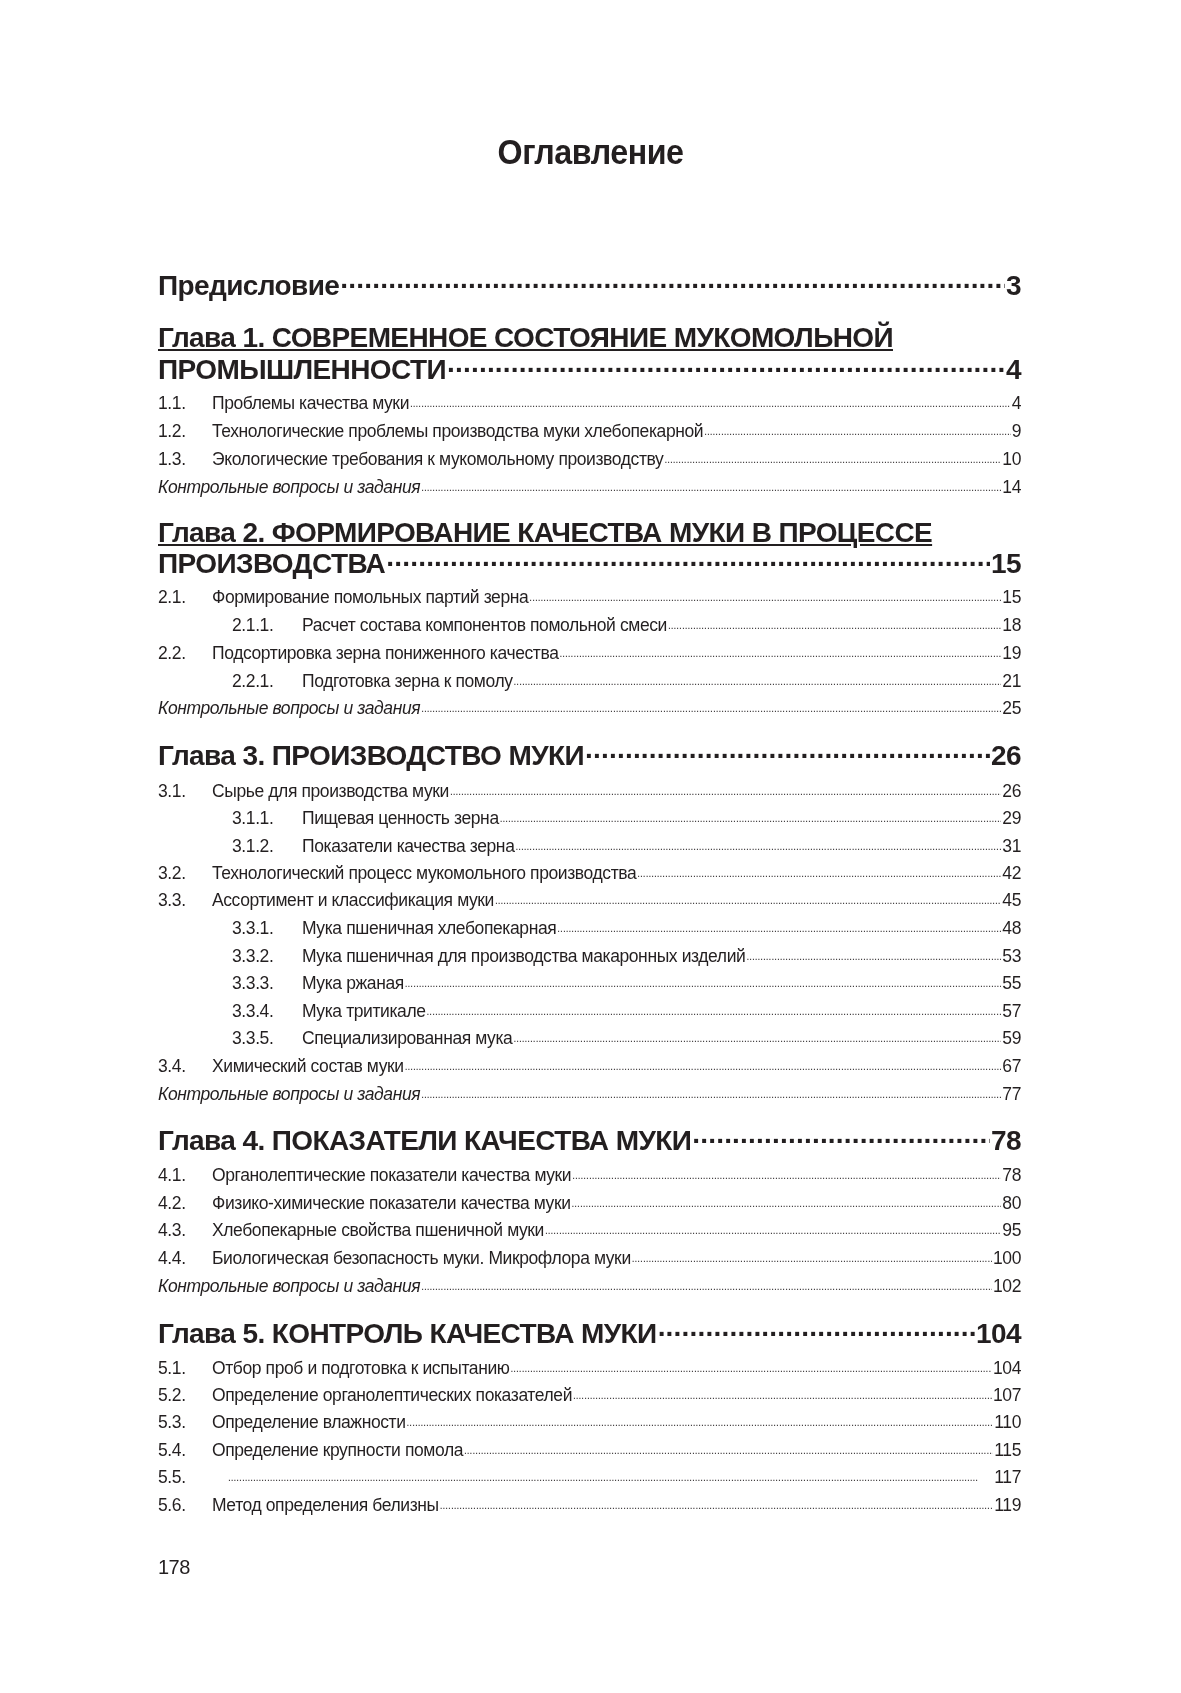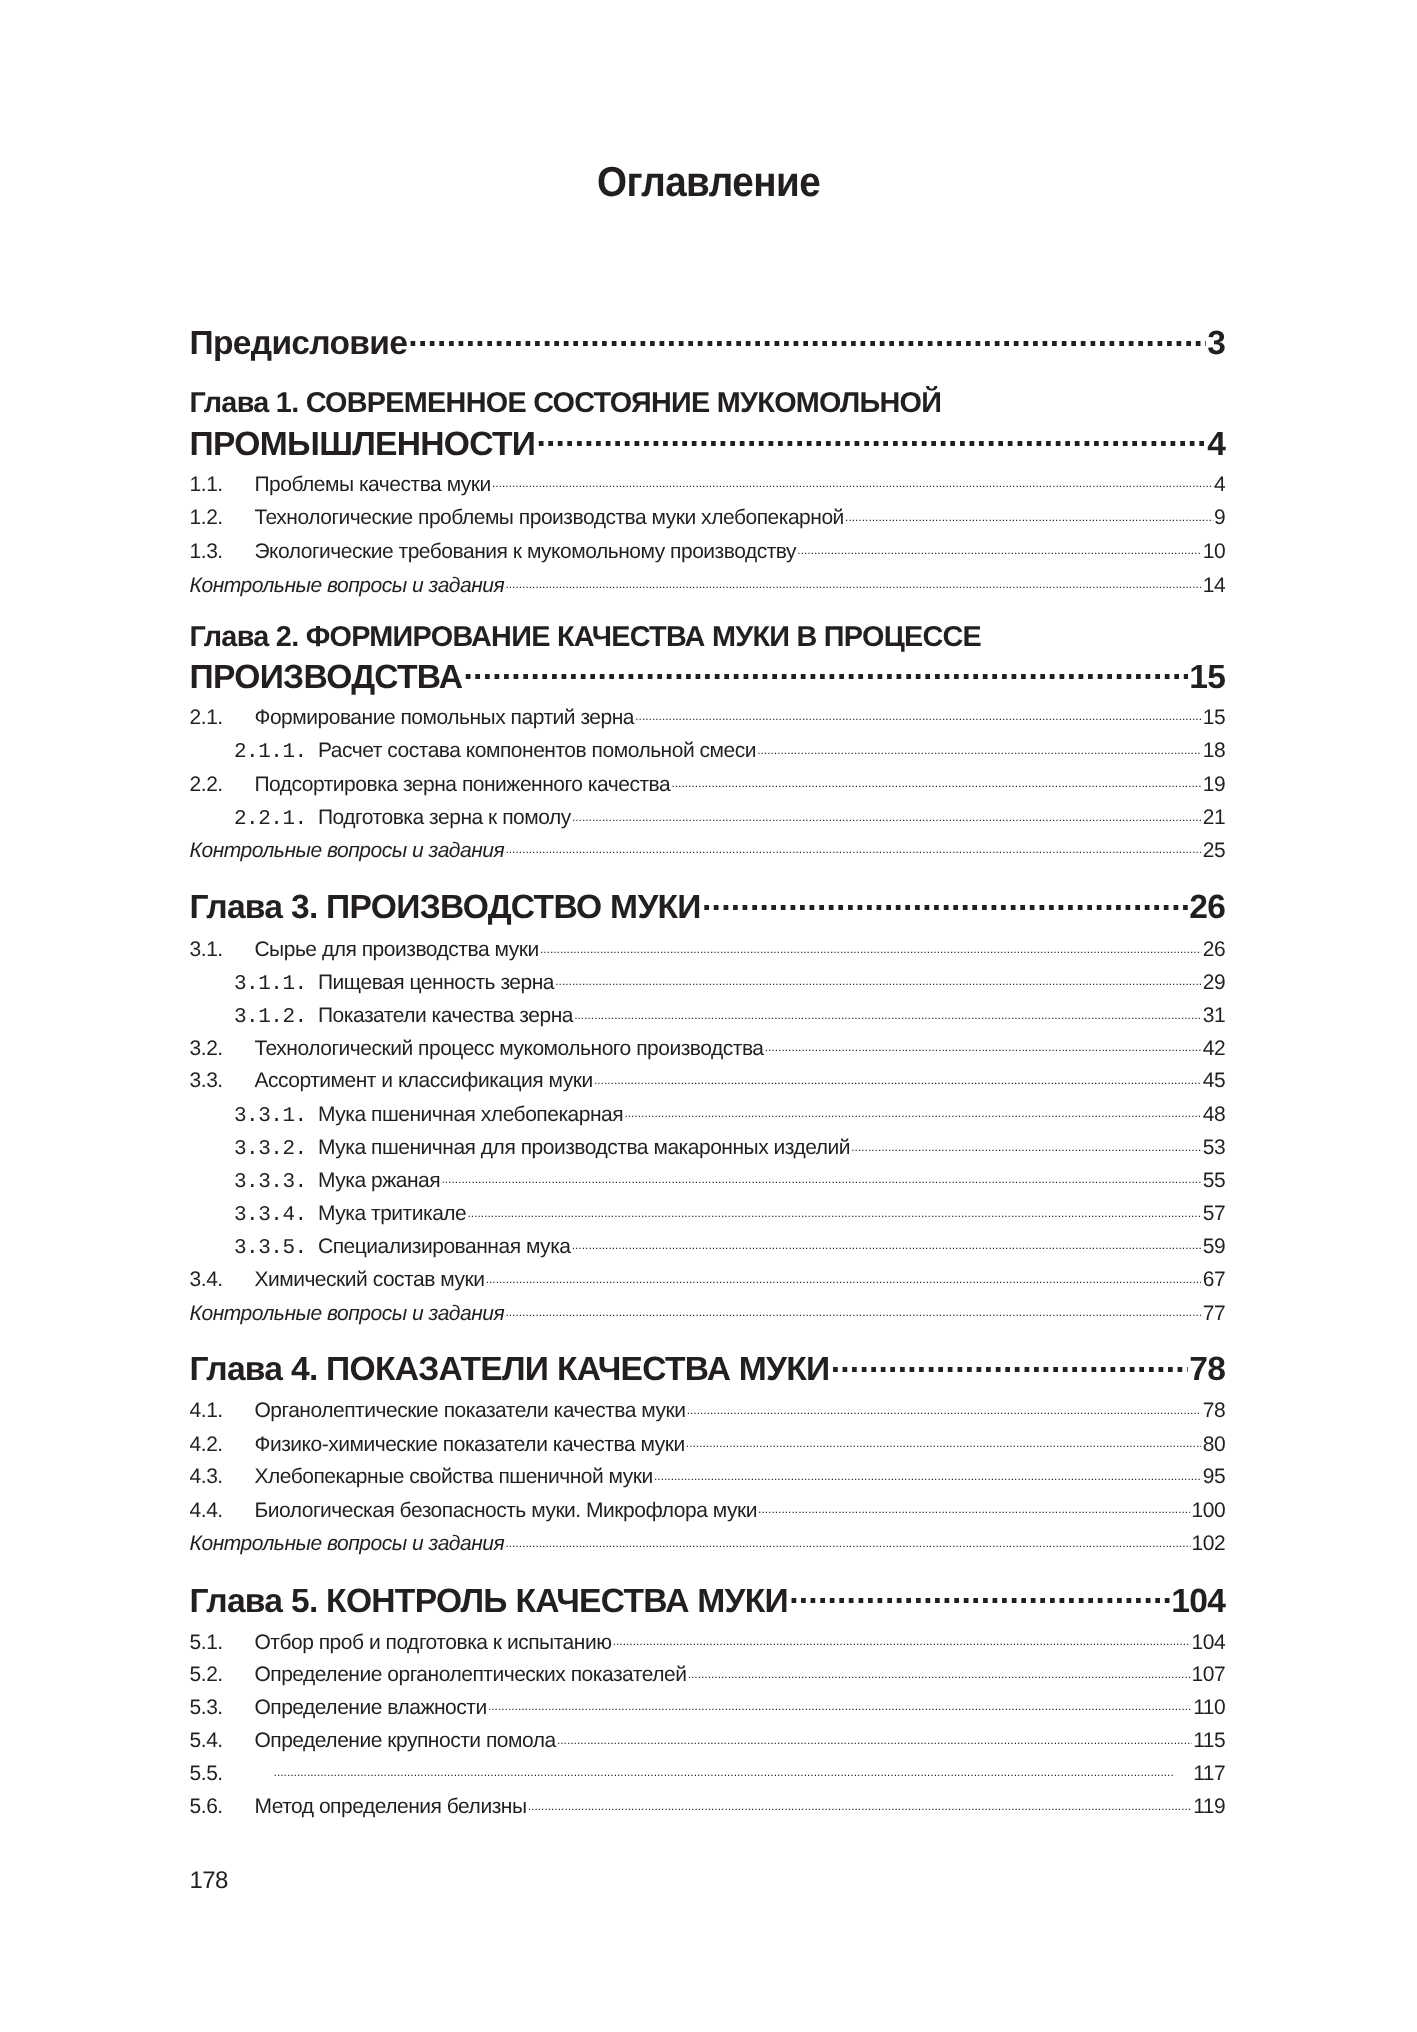--- a/index.html
+++ b/index.html
@@ -14,24 +14,24 @@
   .row .dots { flex: 1 1 auto; overflow: hidden; margin: 0 1px; position: relative; height: 1em; }
   .row .dots::after { content: "........................................................................................................................................................................................................................................................................................................................"; position: absolute; left: 0; bottom: 0; letter-spacing: 0px; }
   .row .page { flex: 0 0 auto; text-align: right; }
 
   .lvl-chapter { font-size: 28px; font-weight: bold; letter-spacing: -0.6px; }
   .lvl-chapter .dots::after { font-weight: bold; letter-spacing: 0.2px; }
   .lvl-chapter .dots { height: 18px; }
   .lvl-1, .lvl-2, .lvl-q { font-size: 17.5px; letter-spacing: -0.4px; }
   .lvl-1 .dots, .lvl-2 .dots, .lvl-q .dots { font-size: 10px; height: 12px; }
   .lvl-1 .num { width: 54px; }
-  .lvl-2 .num { width: 70px; margin-left: 37px; font-family: Liberation Mono, monospace; }
+  .lvl-2 .num { width: 70px; margin-left: 74px; }
   .lvl-q .text { font-style: italic; }
-  .chapter-line1 { position: absolute; left: 158px; font-size: 24px; font-weight: bold;
-                   letter-spacing: -0.6px; white-space: nowrap; }
+  .chapter-line1 { position: absolute; left: 158px; font-size: 28px; font-weight: bold;
+                   letter-spacing: -0.6px; white-space: nowrap; text-decoration: underline; }
   .folio { position: absolute; left: 158px; top: 1556px; font-size: 20px; letter-spacing: -0.5px; }
 </style>
 </head>
 <body>
 
 <div class="title">Оглавление</div>
 
 <div class="row lvl-chapter" style="top:270px;">
   <span class="text">Предисловие</span>
   <span class="dots"></span>

